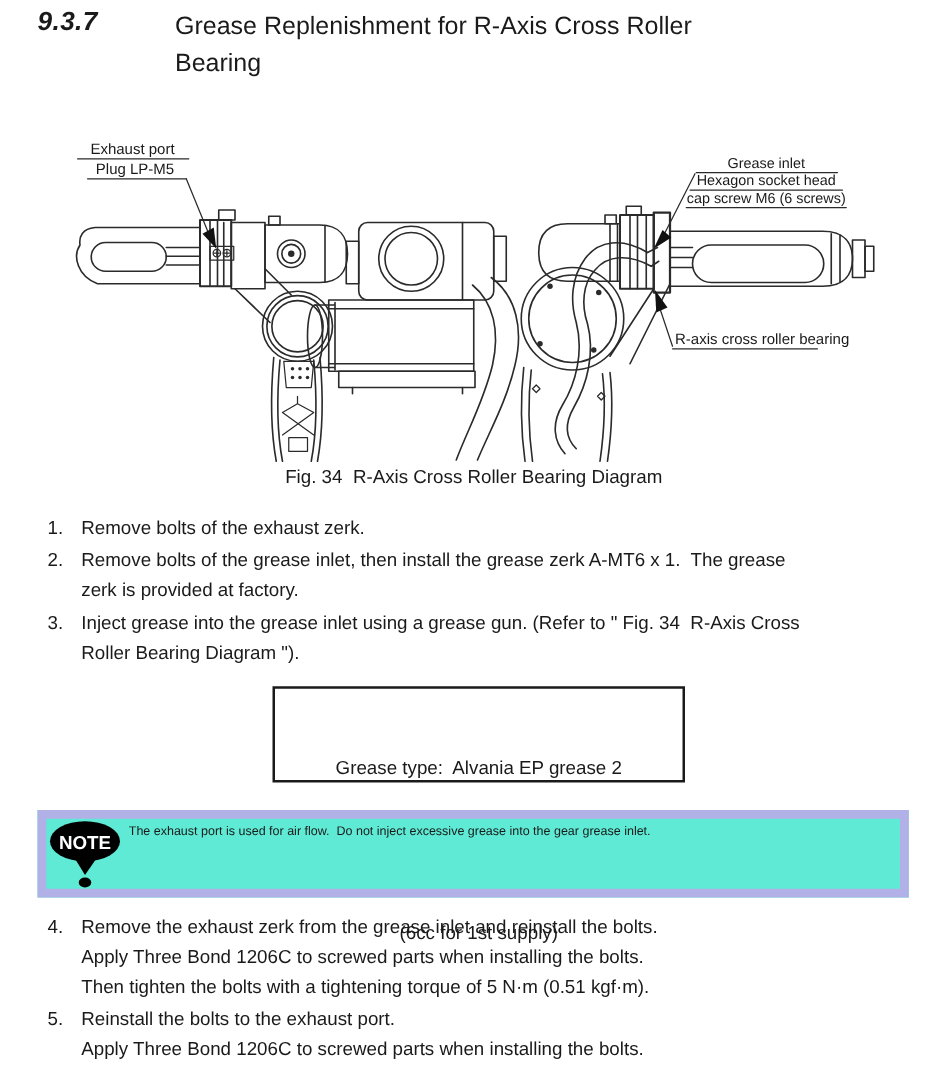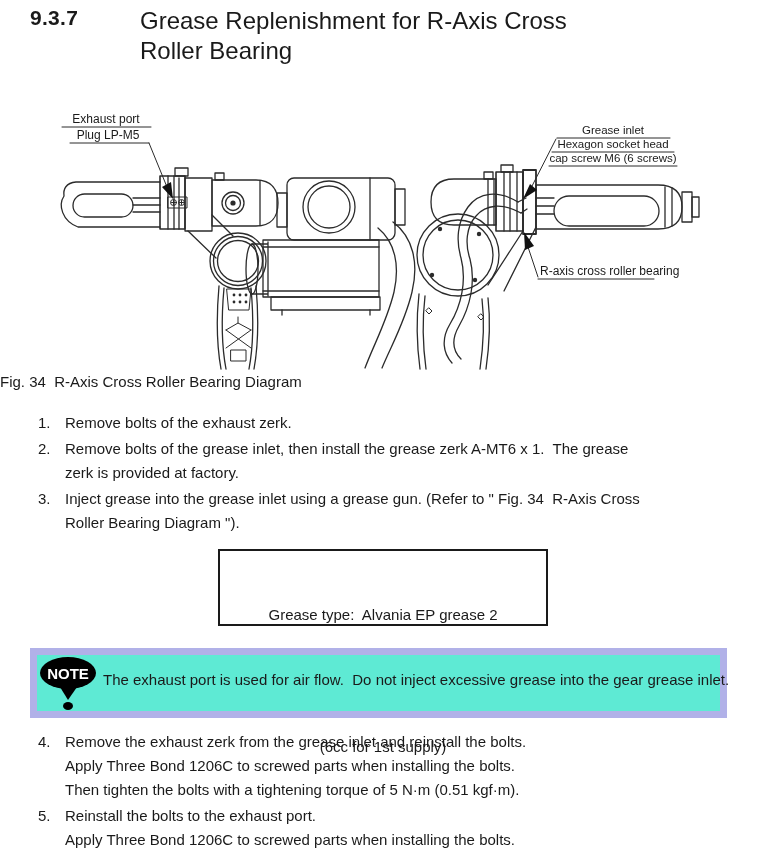--- a/index.html
+++ b/index.html
@@ -1,41 +1,41 @@
 <!DOCTYPE html>
 <html style="--note-border: #b1b1e8;"><head>
 <meta charset="utf-8">
 <style>
   html,body{margin:0;padding:0;}
   body{
     width:758px;height:867px;position:relative;background:#ffffff;
     font-family:"Liberation Sans",sans-serif;color:#1a1a1a;overflow:hidden;
   }
-  .heading-num{position:absolute;left:30px;top:6px;font-size:21px;font-weight:bold;letter-spacing:.3px;}
-  .heading-title{position:absolute;left:140px;top:6px;width:470px;font-size:24px;line-height:30px;}
+  .heading-num{position:absolute;left:30px;top:6px;font-size:21px;font-weight:bold;letter-spacing:.3px;font-style:italic;}
+  .heading-title{position:absolute;left:140px;top:6px;width:470px;font-size:20px;line-height:30px;}
   .diagram{position:absolute;left:20px;top:95px;}
   .diagram text{font-family:"Liberation Sans",sans-serif;fill:#1a1a1a;stroke:none;}
-  .caption{position:absolute;left:0;top:373px;width:758px;text-align:left;font-size:15px;white-space:pre;}
+  .caption{position:absolute;left:0;top:373px;width:758px;text-align:center;font-size:15px;white-space:pre;}
   .steps{position:absolute;left:38px;font-size:15px;}
   .steps-top{top:411px;}
   .steps-bottom{top:730px;}
   .step{display:flex;margin-bottom:2px;}
   .step-num{width:27px;flex:none;line-height:24px;}
   .step-line{white-space:pre;line-height:24px;}
   .grease-box{
     position:absolute;left:218px;top:549px;width:326px;height:64px;
     border:2px solid #1a1a1a;text-align:center;font-size:15px;line-height:22px;
     padding-top:9px;white-space:pre;background:#fff;
   }
   .note-box{
     position:absolute;left:30px;top:648px;width:683px;height:56px;
     border:7px solid var(--note-border,#b1b1e8);background:#5eead4;
   }
   .note-icon{position:absolute;left:2px;top:1px;}
-  .note-text{position:absolute;left:66px;top:14px;width:628px;font-size:15px;line-height:21px;white-space:pre-wrap;}
+  .note-text{position:absolute;left:66px;top:0;width:628px;font-size:10px;line-height:21px;white-space:pre-wrap;}
 </style>
 </head>
 <body>
 
 <div class="heading-num">9.3.7</div>
 <div class="heading-title">Grease Replenishment for R-Axis Cross Roller Bearing</div>
 
 <svg class="diagram" width="720" height="280" viewBox="0 0 720 280">
   <g stroke="#2b2b2b" fill="none" stroke-width="1.3" stroke-linejoin="round" stroke-linecap="round">
 

